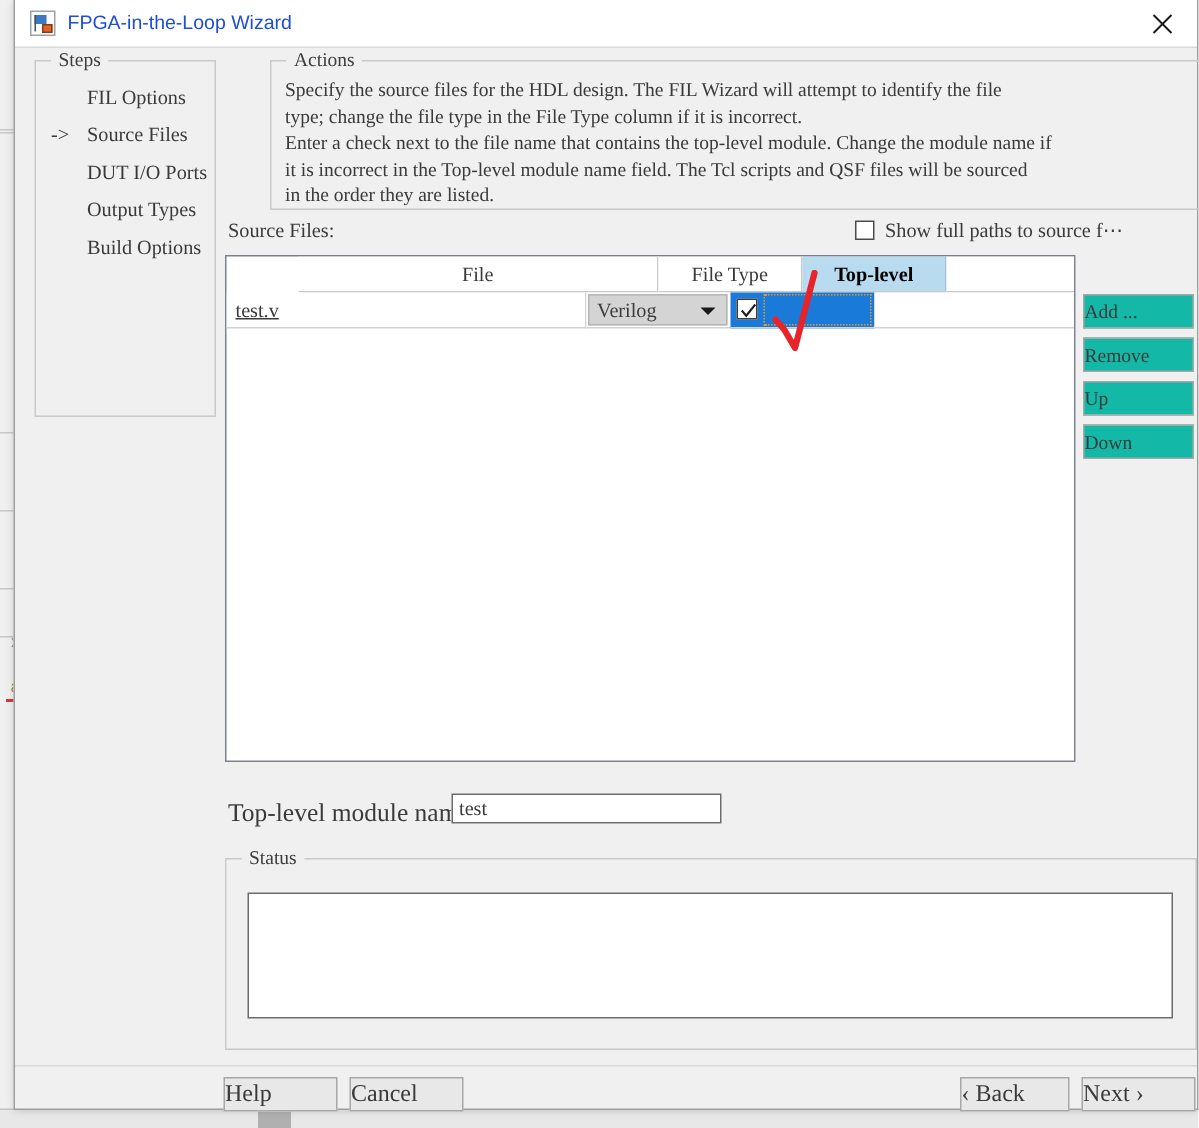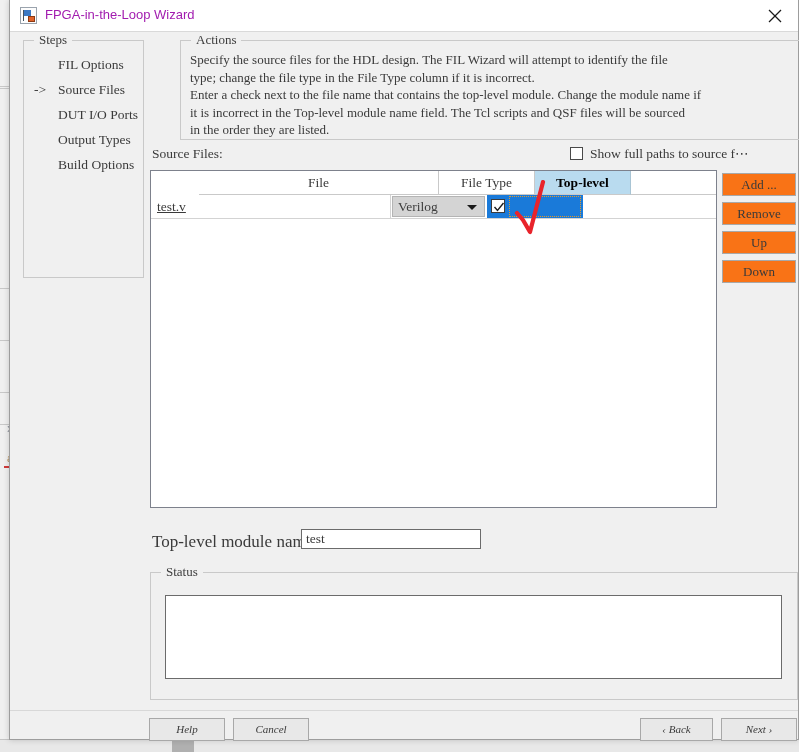--- a/index.html
+++ b/index.html
@@ -107,21 +107,21 @@
     width: 7px; height: 6px;
     background: #e0632a;
     border: 1px solid #8c3a13;
     box-sizing: border-box;
   }
   #title-text {
     position: absolute;
     left: 35px; top: 7px;
     font-family: "Liberation Sans", sans-serif;
     font-size: 13px;
-    color: #a21caf;
+    color: #1d4ed8;
   }
   #close-button {
     position: absolute;
     right: 0; top: 0;
     width: 46px; height: 30px;
     cursor: default;
   }
   #close-button svg { position:absolute; left: 16px; top: 9px; }
 
   
@@ -317,29 +317,29 @@
     background: #ffffff;
     border-bottom: 1px solid #d3d3d3;
   }
 
   
   .sidebtn {
     position: absolute;
     left: 712px;
     width: 74px;
     height: 23px;
-    background: #f97316;
+    background: #14b8a6;
     border: 1px solid #a8a8a8;
     box-sizing: border-box;
     font-family: "Liberation Serif", serif;
     font-size: 13px;
     color: #3a3a3a;
-    text-align: center;
     line-height: 21px;
     cursor: default;
+    margin-top: 23px;
   }
 
   
   #module-name-label {
     position: absolute;
     left: 142px; top: 532px;
     font-size: 17px;
     color: #3a3a3a;
   }
   #module-name-input {
@@ -375,26 +375,24 @@
     background: #d8d8d8;
   }
   .footbtn {
     position: absolute;
     top: 718px;
     height: 23px;
     background: #e8e8e8;
     border: 1px solid #a8a8a8;
     box-sizing: border-box;
     font-family: "Liberation Serif", serif;
-    font-size: 11px;
-    color: #3a3a3a;
-    text-align: center;
+    font-size: 16px;
+    color: #3a3a3a;
     line-height: 21px;
     cursor: default;
-    font-style: italic;
   }
   #btn-help   { left: 139px; width: 76px; }
   #btn-cancel { left: 223px; width: 76px; }
   #btn-back   { left: 630px; width: 73px; }
   #btn-next   { left: 711px; width: 76px; }
 
   
   #annotation {
     position: absolute;
     left: 495px; top: 180px;

